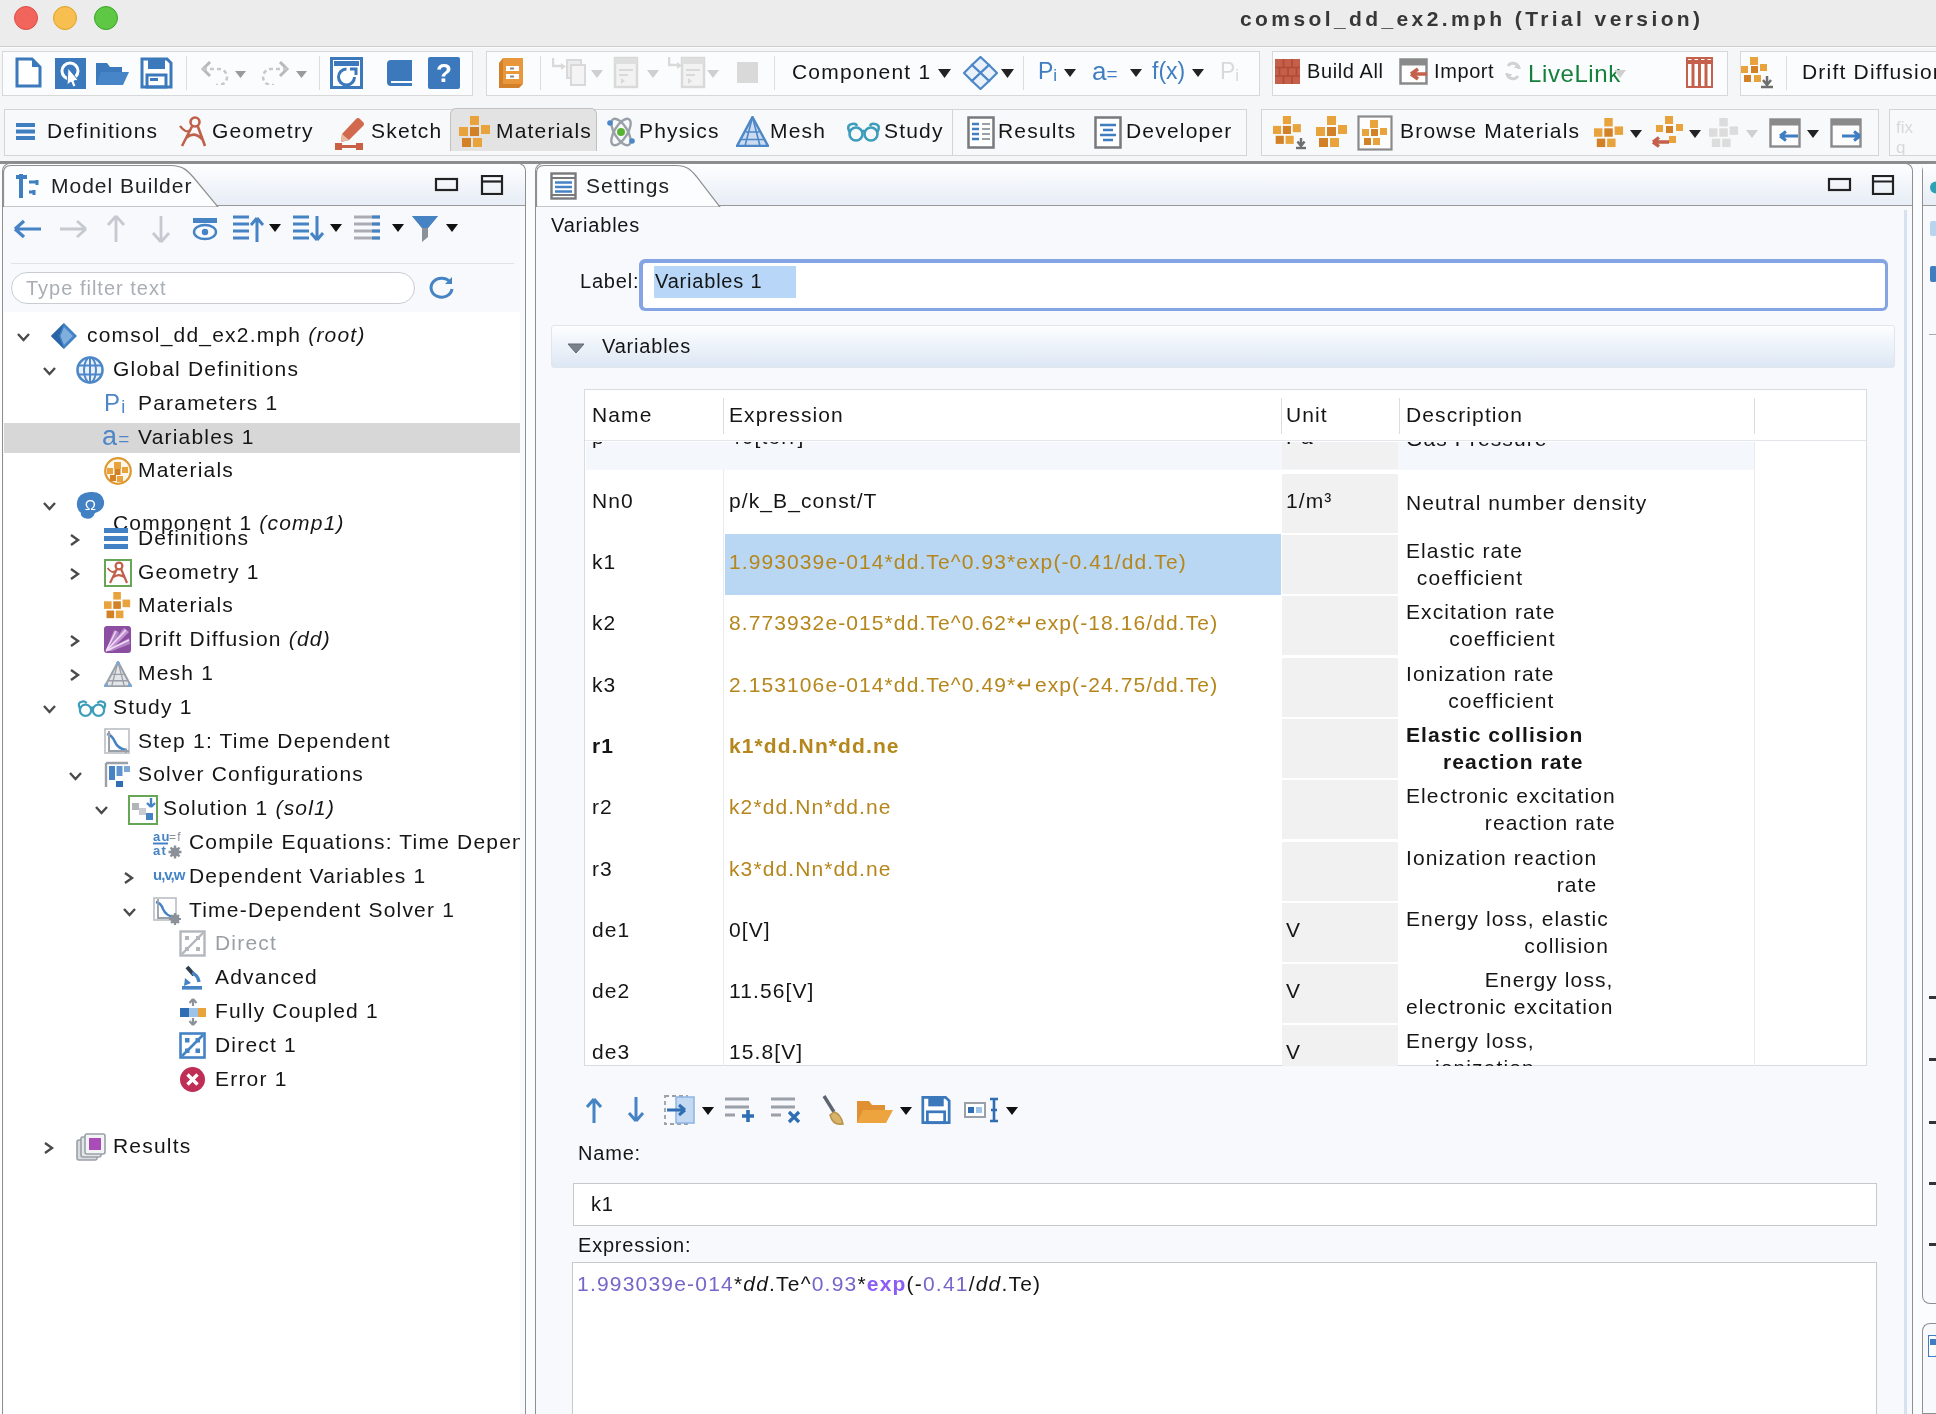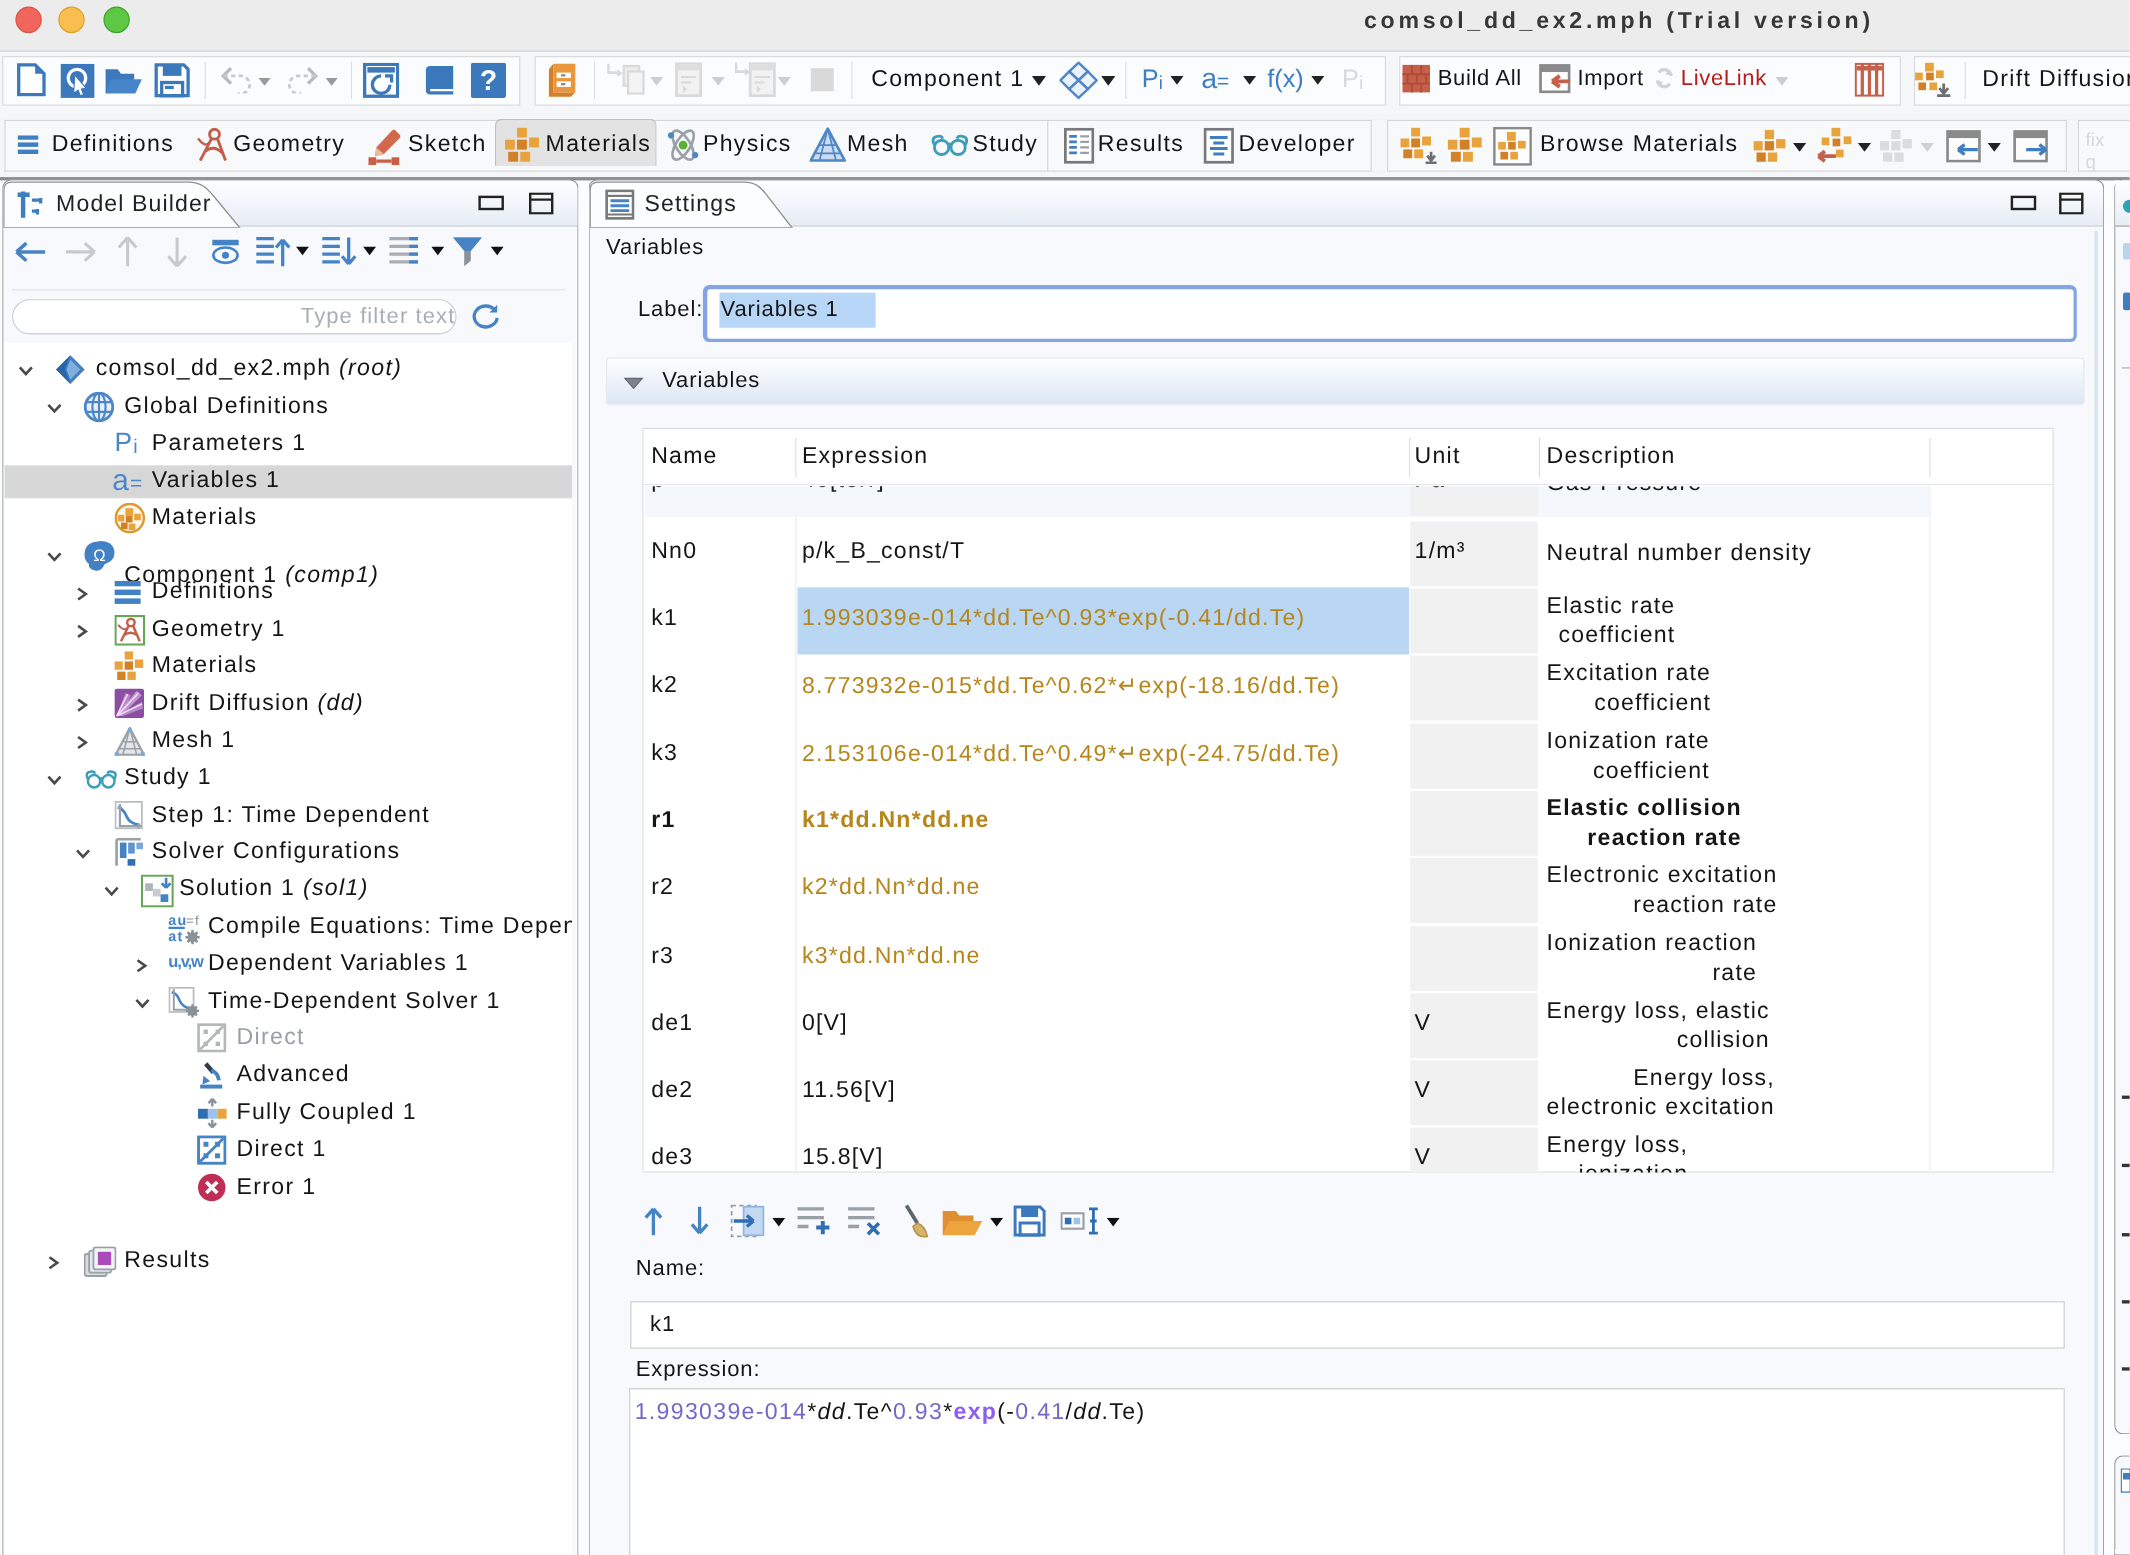--- a/index.html
+++ b/index.html
@@ -29,21 +29,21 @@
 #setpanel  { left:535px; top:163px; width:1378px; height:1251px; }
 .phead { position:absolute; left:0; top:0; width:100%; height:42px;
   background:linear-gradient(#fdfeff,#e7edf6); border-bottom:1px solid #999999; border-radius:8px 8px 0 0; }
 .ptab { position:absolute; top:0; left:0; }
 .ptabtxt { position:absolute; font-size:21px; letter-spacing:1px; color:#222; }
 .minmax { position:absolute; top:11px; }
 
 #mbtools { position:absolute; left:0; top:43px; width:100%; height:44px; }
 #mbsep { position:absolute; left:8px; top:99px; width:503px; height:1px; background:#dfe3e8; }
 #filterbox { position:absolute; left:8px; top:108px; width:404px; height:32px; background:#fff;
-  border:1px solid #c9cdd2; border-radius:16px; font-size:20px; letter-spacing:1px; color:#a9aeb4; line-height:30px; padding-left:14px;text-align:right; }
+  border:1px solid #c9cdd2; border-radius:16px; font-size:20px; letter-spacing:1px; color:#a9aeb4; line-height:30px; padding-left:14px; }
 #treearea { position:absolute; left:1px; top:148px; width:516px; height:1102px; background:#ffffff; overflow:hidden; }
 .trow { position:absolute; left:0; width:100%; height:34px; font-size:21px; letter-spacing:1.2px; white-space:nowrap; }
 .trow .txt { position:absolute; top:4px; }
 .trow .em { font-style:italic; }
 .chev { position:absolute; top:13px; }
 .ticon { position:absolute; top:3px; }
 #selrow { position:absolute; left:0; width:516px; height:30px; background:#d7d7d7; }
 </style></head>
 <body>
 <div id="titlebar">
@@ -187,21 +187,21 @@
   <svg class="abs" style="left:1399px; top:10px;" width="29" height="27" viewBox="0 0 29 27">
     <rect x="1.5" y="1.5" width="26" height="24" fill="#fff" stroke="#8a8a8a" stroke-width="2.5"></rect>
     <rect x="1.5" y="1.5" width="26" height="6" fill="#8a8a8a"></rect>
     <path d="M28 16 h-16 M12 16 l7 -5 M12 16 l7 5" stroke="#c4604b" stroke-width="3.5" fill="none"></path>
     </svg>
   <div class="abs" style="left:1434px; top:12px; font-size:20px; letter-spacing:0.6px;">Import</div>
   <svg class="abs" style="left:1500px; top:12px;" width="26" height="22" viewBox="0 0 26 22">
     <path d="M8 6 a6 6 0 0 1 11 3 M18 16 a6 6 0 0 1 -11 -3" fill="none" stroke="#d2d2d2" stroke-width="3"></path>
     <path d="M17 3 l4 5 h-7 z M9 19 l-4 -5 h7 z" fill="#d2d2d2"></path>
     </svg>
-  <div class="abs" style="left:1528px; top:12px; font-size:20px; letter-spacing:0.6px; color:#b91c1c;text-align:right;">LiveLink</div>
+  <div class="abs" style="left:1528px; top:12px; font-size:24px; letter-spacing:0.6px; color:#15803d;text-align:right;">LiveLink</div>
   <svg class="abs" style="left:1614px; top:22px;" width="12" height="8" viewBox="0 0 12 8">
       <path d="M0 0 h12 l-6 8 z" fill="#cfcfcf"></path>
     </svg>
   <svg class="abs" style="left:1686px; top:9px;" width="27" height="31" viewBox="0 0 27 31">
     <rect x="1" y="1" width="25" height="29" fill="#fff" stroke="#c4604b" stroke-width="2"></rect>
     <path d="M7 1 v29 M13.5 1 v29 M20 1 v29" stroke="#c4604b" stroke-width="3"></path>
     <path d="M2 5 h23" stroke="#c4604b" stroke-width="4"></path>
     </svg>
 
   <svg class="abs" style="left:1741px; top:8px;" width="34" height="35" viewBox="0 0 34 35">

